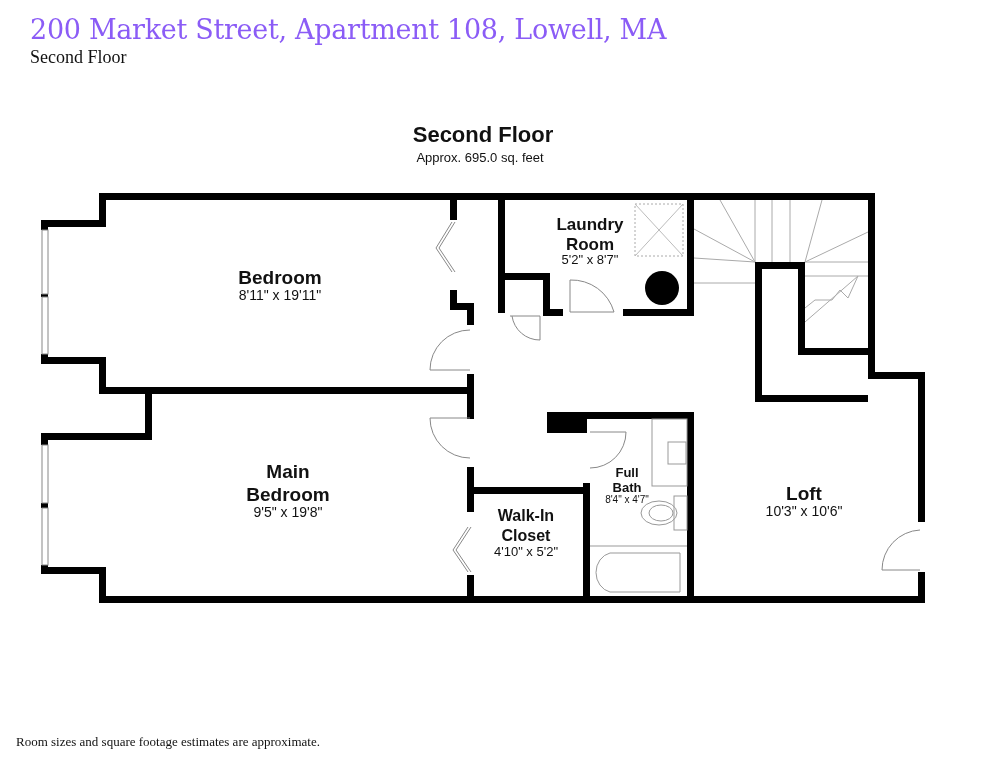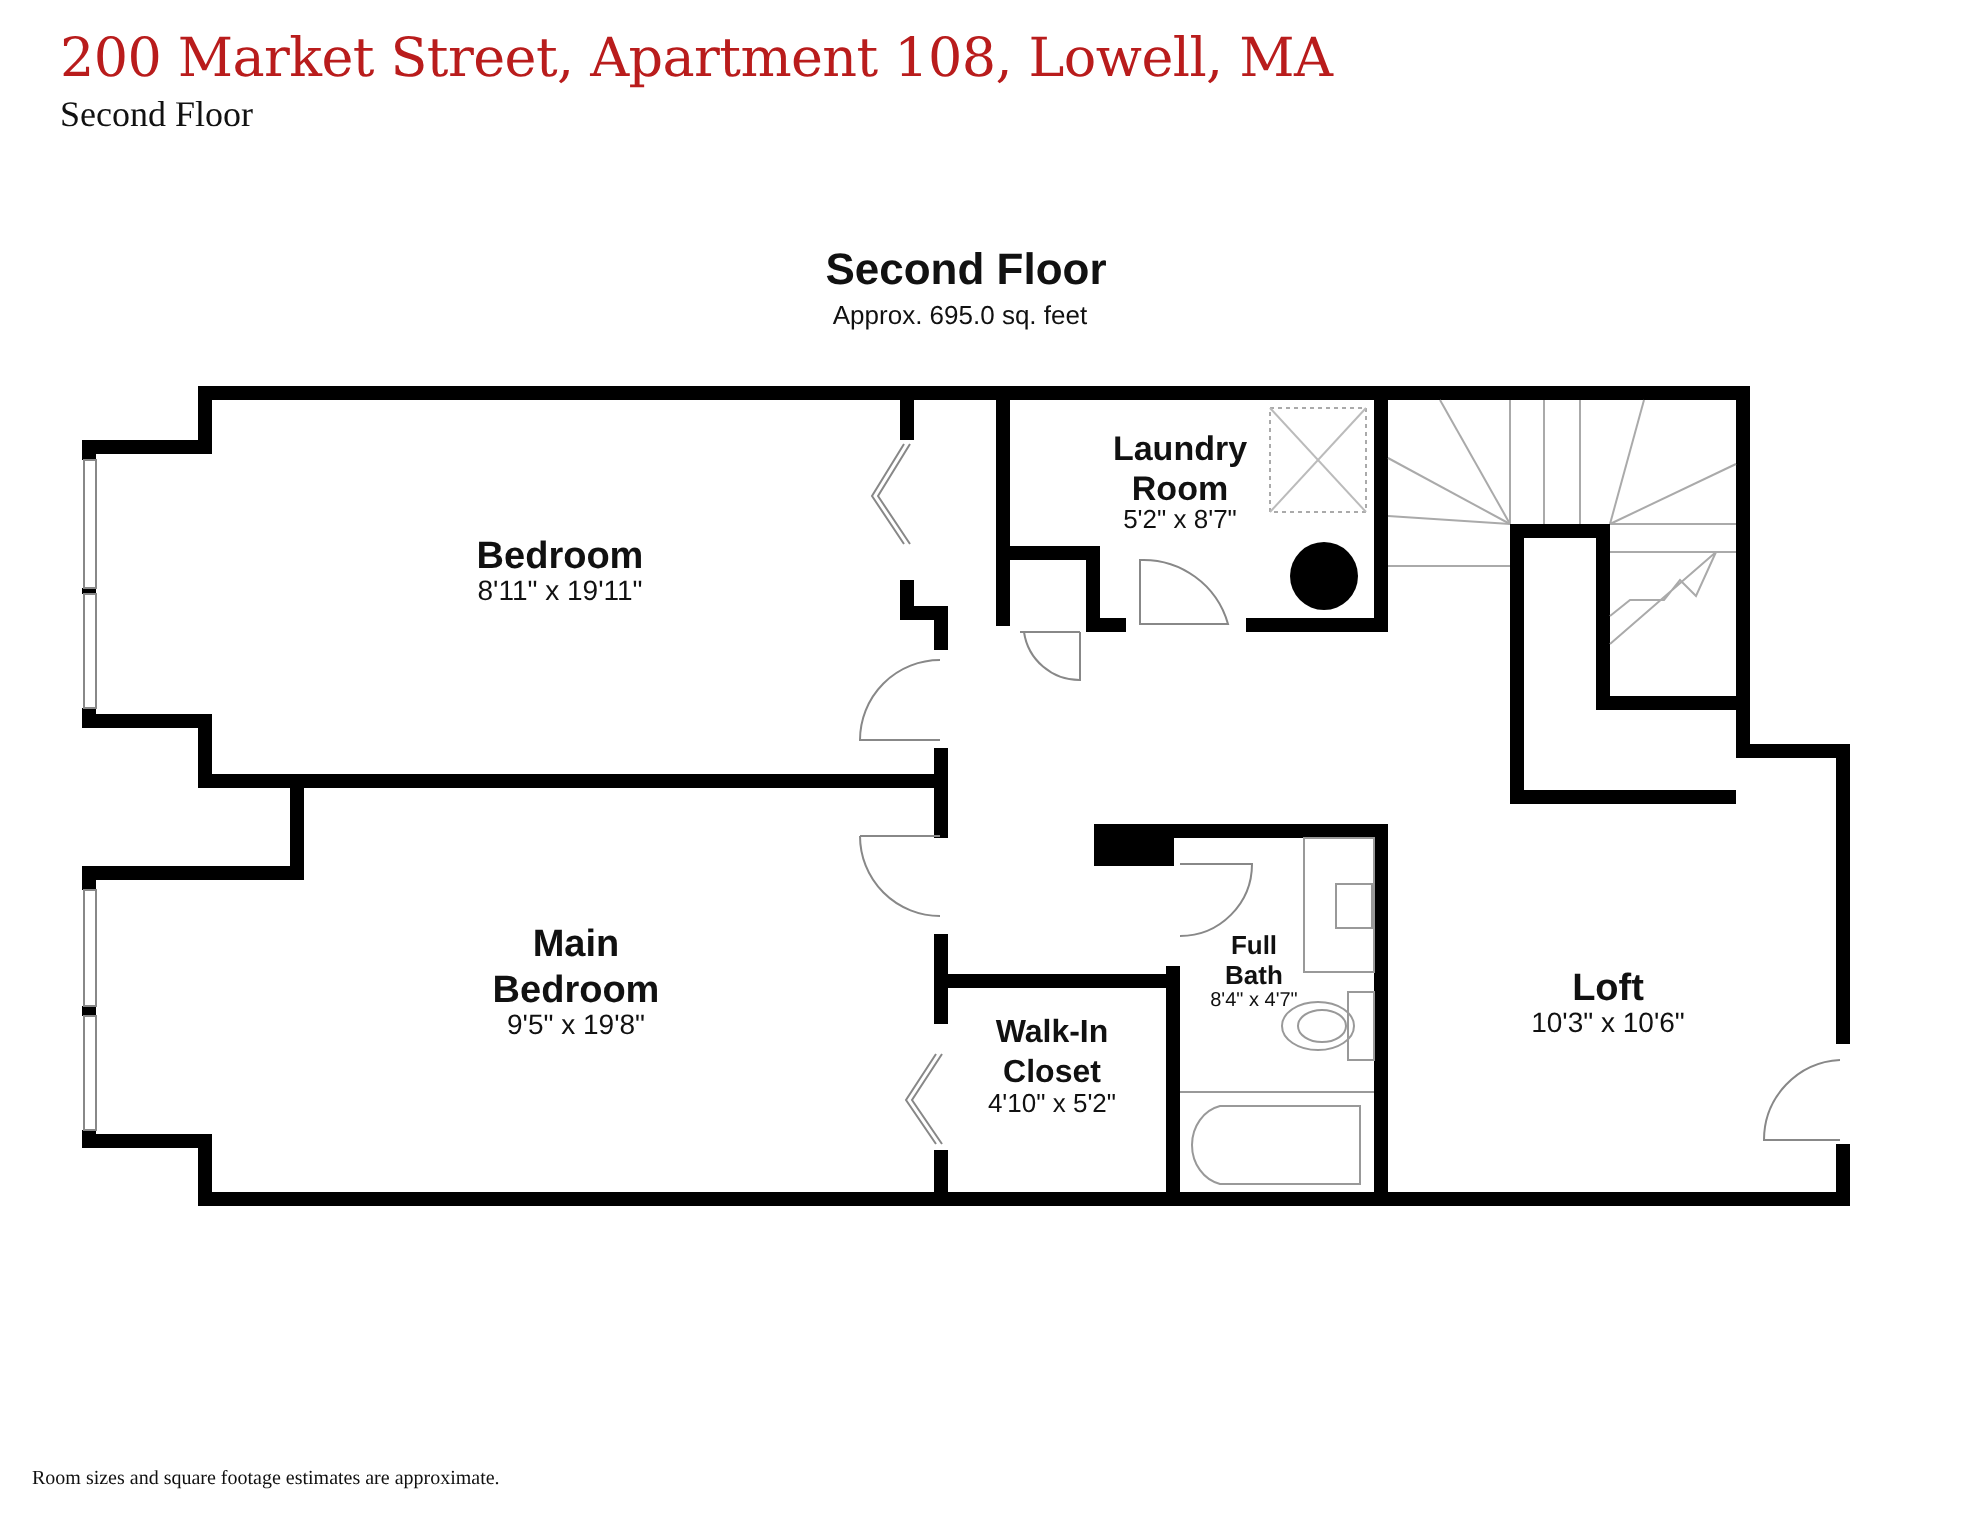--- a/index.html
+++ b/index.html
@@ -1,19 +1,19 @@
 <!DOCTYPE html>
 <html><head>
 <meta charset="utf-8">
 <style>
   html, body { margin:0; padding:0; background:#ffffff; }
   body { width:984px; height:758px; position:relative; overflow:hidden; }
-  .hdr-title { position:absolute; left:30px; top:14px; font-family:"DejaVu Serif","Liberation Serif",serif; font-size:27px; color:#b91c1c; letter-spacing:-0.3px; white-space:nowrap; }
+  .hdr-title { position:absolute; left:30px; top:14px; font-family:"DejaVu Serif","Liberation Serif",serif; font-size:27px; color:#8b5cf6; letter-spacing:-0.3px; white-space:nowrap; }
   .hdr-sub { position:absolute; left:30px; top:47px; font-family:"Liberation Serif","DejaVu Serif",serif; font-size:18px; color:#111; }
-  .footnote { position:absolute; left:16px; top:734px; font-family:"Liberation Serif","DejaVu Serif",serif; font-size:10px; color:#111; }
+  .footnote { position:absolute; left:16px; top:734px; font-family:"Liberation Serif","DejaVu Serif",serif; font-size:13px; color:#111; }
   svg { position:absolute; left:0; top:0; }
   .lbl { font-family:"Liberation Sans","DejaVu Sans",sans-serif; fill:#111; text-anchor:middle; }
   .nm { font-weight:bold; font-size:19px; }
   .dm { font-size:14px; }
   .nm-s { font-weight:bold; font-size:13px; }
   .dm-s { font-size:10px; }
   .wall { fill:#000; }
   .door { fill:none; stroke:#888; stroke-width:1; }
   .win { fill:#fff; stroke:#888; stroke-width:1; }
 </style>

